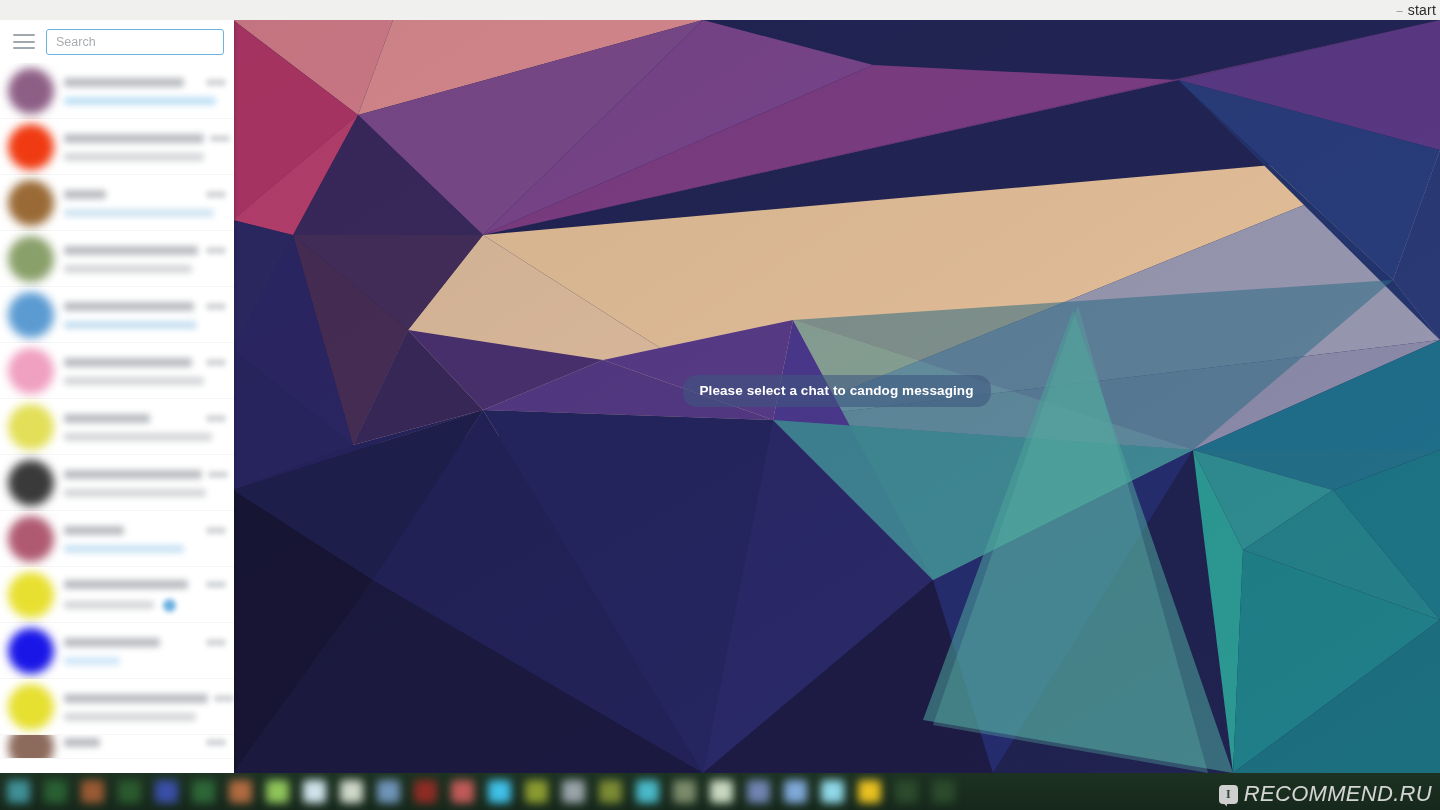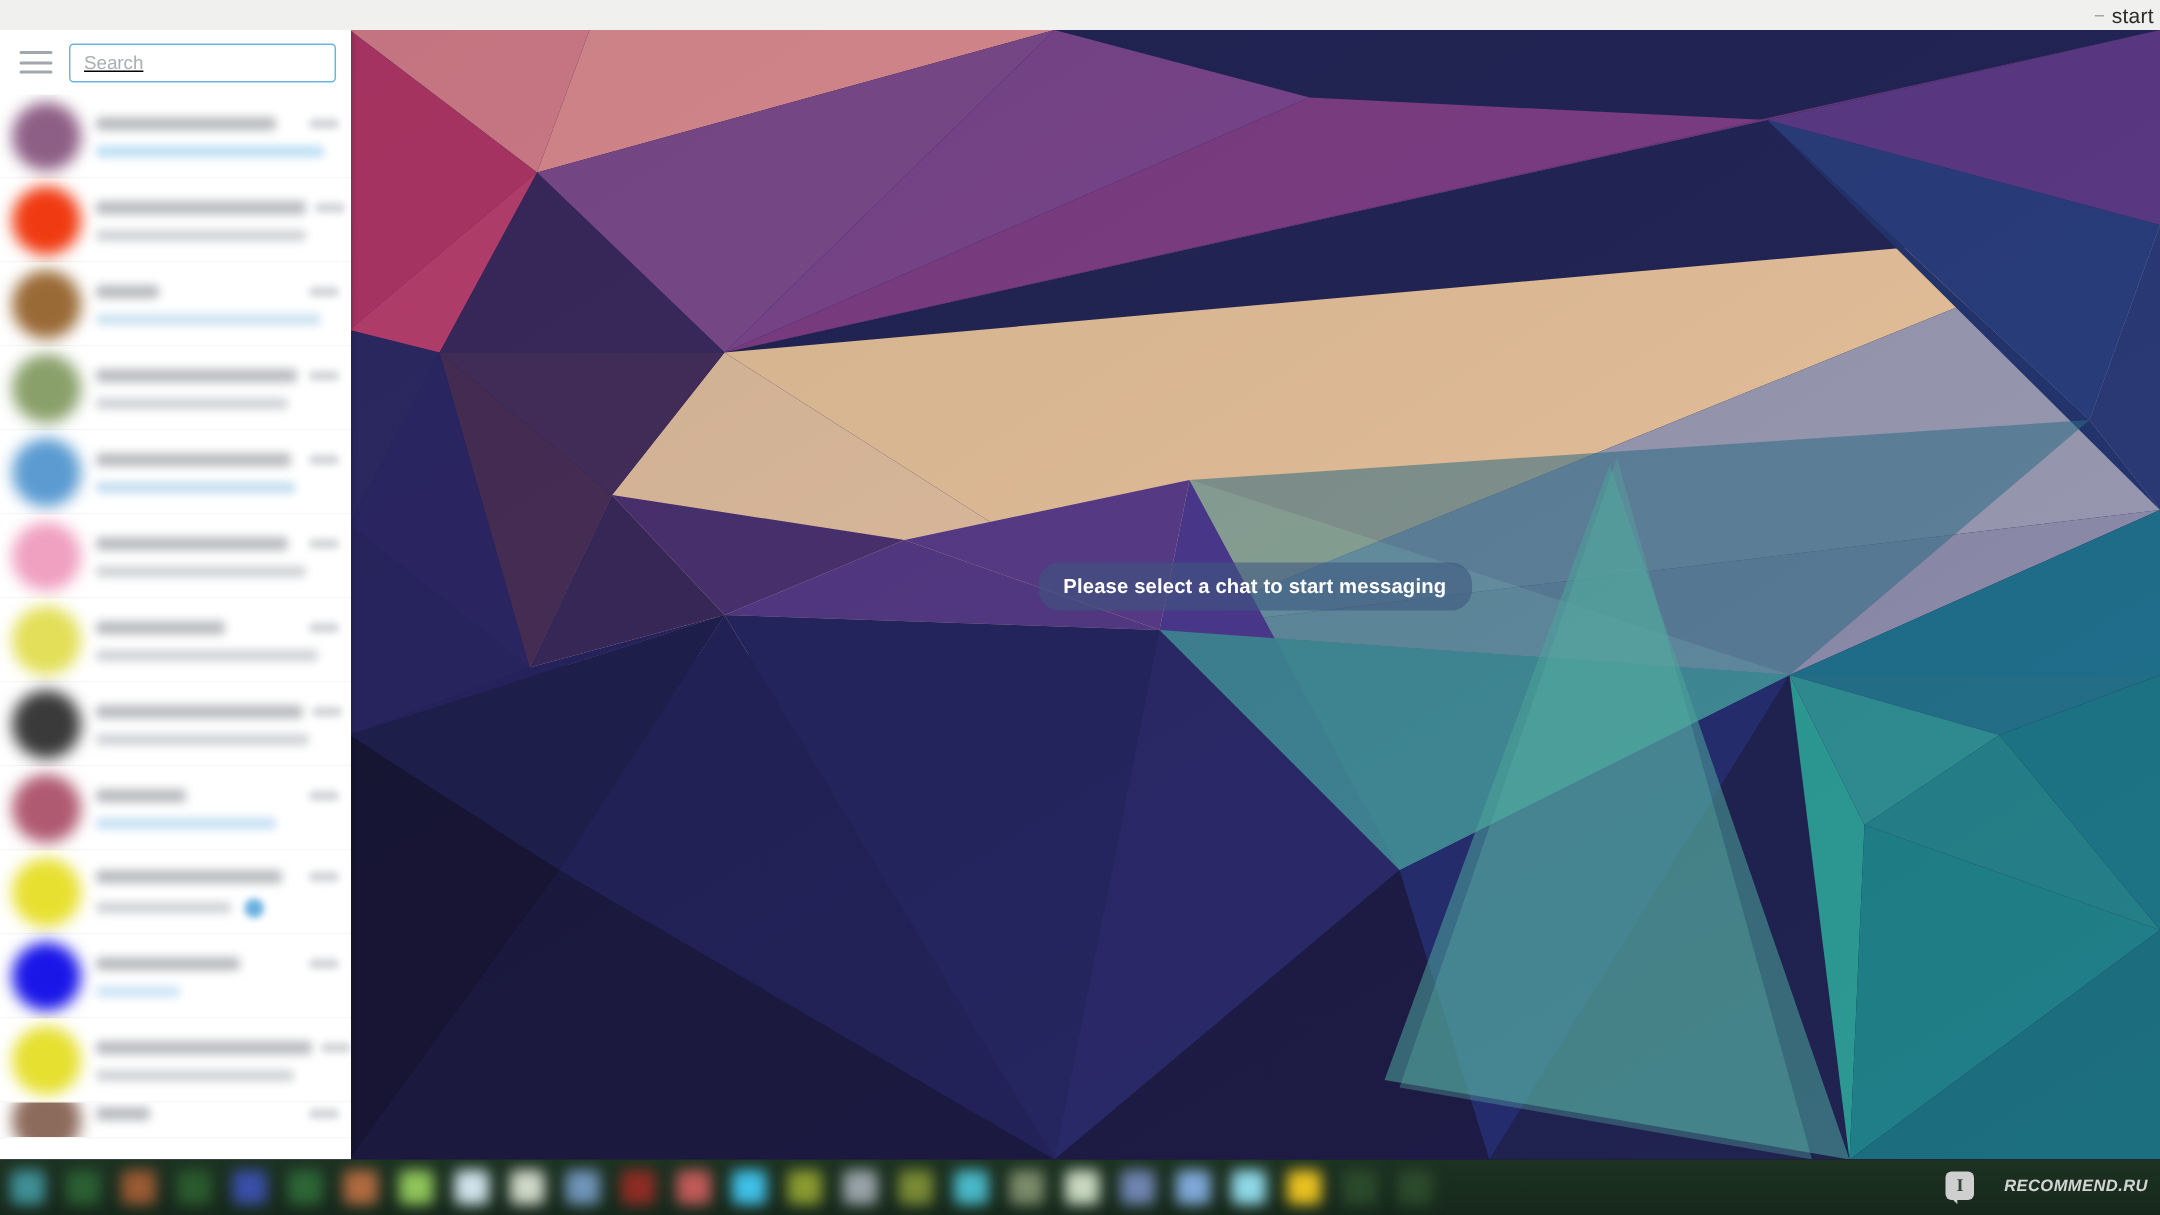--- a/index.html
+++ b/index.html
@@ -53,21 +53,21 @@
 
   
   #sidebar {
     position:absolute; left:0; top:0; width:234px; height:753px;
     background:#ffffff; overflow:hidden;
     box-shadow:1px 0 3px rgba(0,0,0,.18);
   }
   #side-head {
     height:43px; background:#ffffff;
     display:flex; align-items:center; gap:11px; padding:0 10px 0 13px;
-    position:relative; z-index:5;text-decoration:underline;
+    position:relative; z-index:5;
   }
   #burger { width:22px; height:15px; display:flex; flex-direction:column; justify-content:space-between; cursor:pointer; flex:0 0 auto;}
   #burger i { display:block; height:2px; background:#a0a8ae; border-radius:1px; }
   #search-box {
     flex:1 1 auto; height:26px; border:1px solid #6cb4e0; border-radius:3px;
     background:#fff; display:flex; align-items:center; padding:0 9px;
     font-size:12.5px; color:#a9aeb2;
   }
 
   #chat-list { position:relative; }
@@ -131,22 +131,22 @@
     font-size:12px; font-weight:bold; color:#36473b;
     font-family:"Liberation Serif", serif;
   }
   #wm-logo:after {
     content:""; position:absolute; left:3px; bottom:-3px;
     width:5px; height:5px; background:#dcdcdc;
     clip-path:polygon(0 0,100% 0,100% 100%);
     transform:rotate(0deg);
   }
   #wm-text {
-    font-size:11px; font-weight:bold; font-style:italic;
-    color:#e2e2e2; letter-spacing:.3px;margin-left:14px;
+    font-size:22px; font-weight:normal; font-style:italic;
+    color:#e2e2e2; letter-spacing:.3px;
   }
 </style>
 </head>
 <body>
 
 <div id="screen">
 
   <div id="top-strip">
     <div class="title">
       <span class="dash">–</span>
@@ -228,21 +228,21 @@
         <polygon points="560,300 960,430 1160,260" fill="#2f6f88" opacity="0.55"></polygon>
         <polygon points="560,300 700,560 960,430" fill="#3d8a95" opacity="0.55"></polygon>
 
         <polygon points="840,290 1000,753 690,700" fill="#4fa9a0" opacity="0.55"></polygon>
         <polygon points="845,285 975,753 700,705" fill="#5cb4a9" opacity="0.35"></polygon>
 
         <rect x="0" y="0" width="1207" height="753" fill="url(#vig)"></rect>
       </svg>
 
       <div id="empty-pill">
-        <span>Please select a chat to start messaging</span>
+        <span>Please select a chat to candog messaging</span>
       </div>
     </div>
 
     <div id="sidebar">
 
       <div id="side-head">
         <div id="burger">
           <i></i>
             <i></i>
             <i></i>

